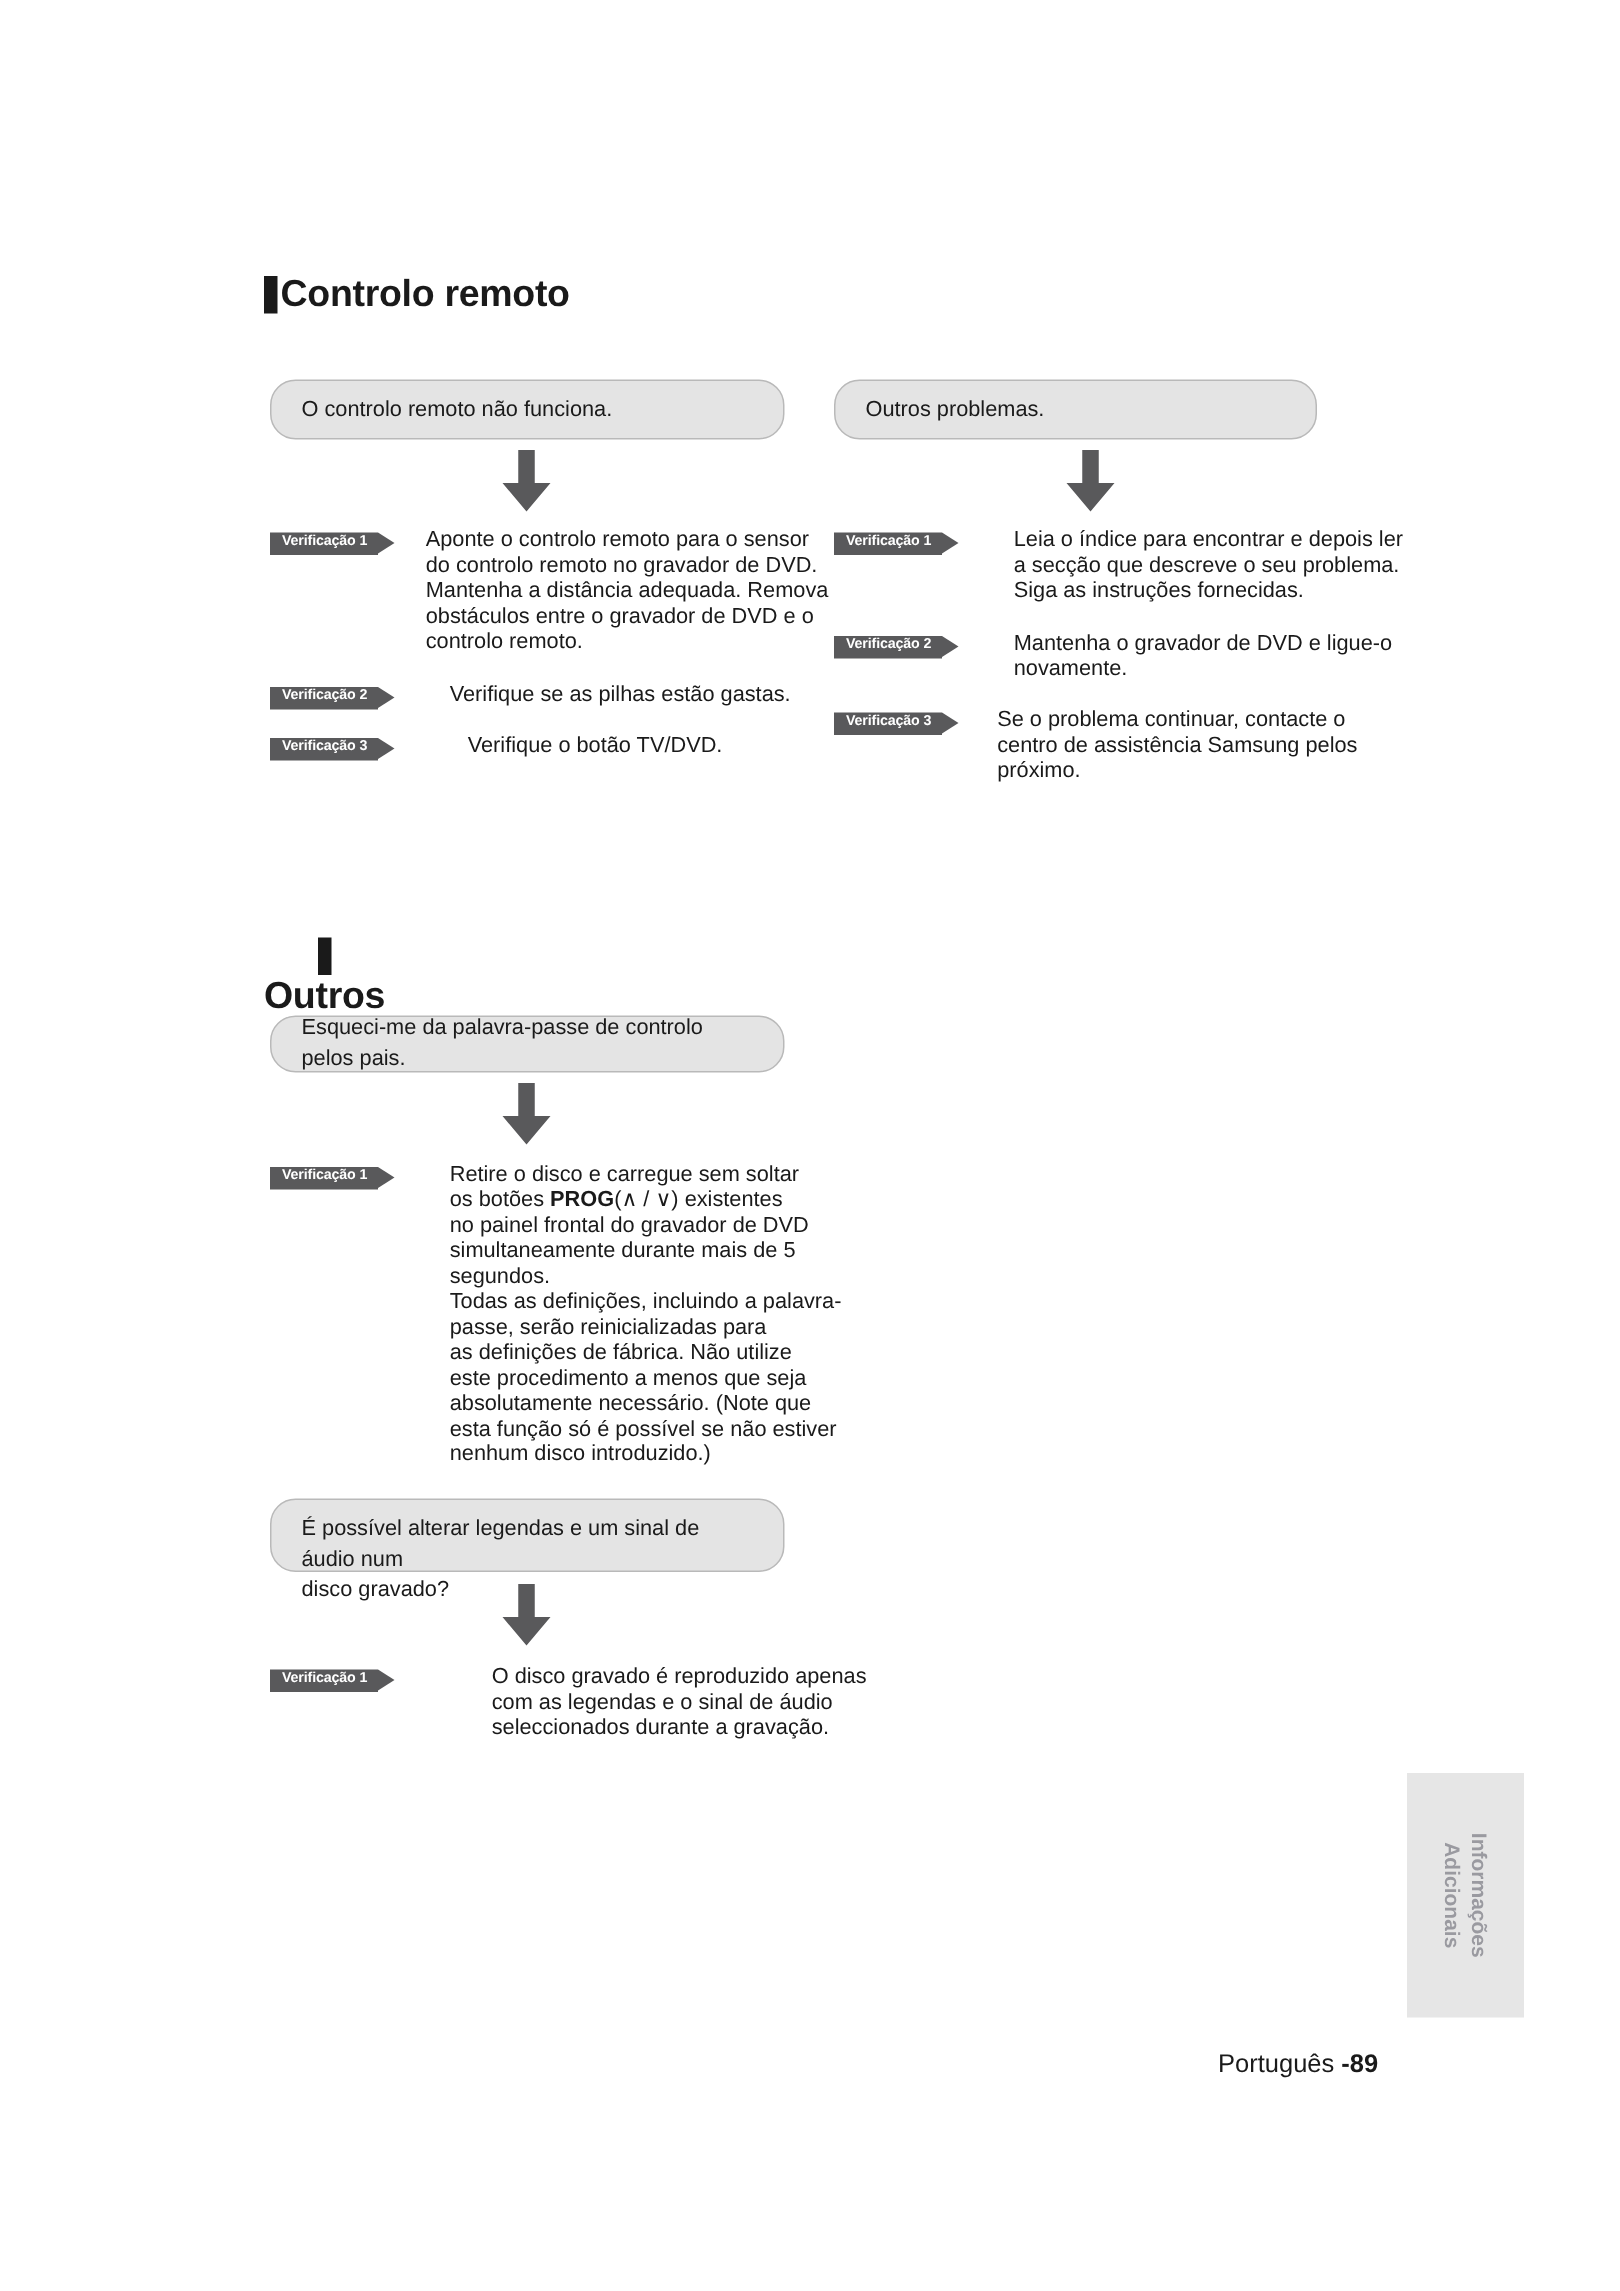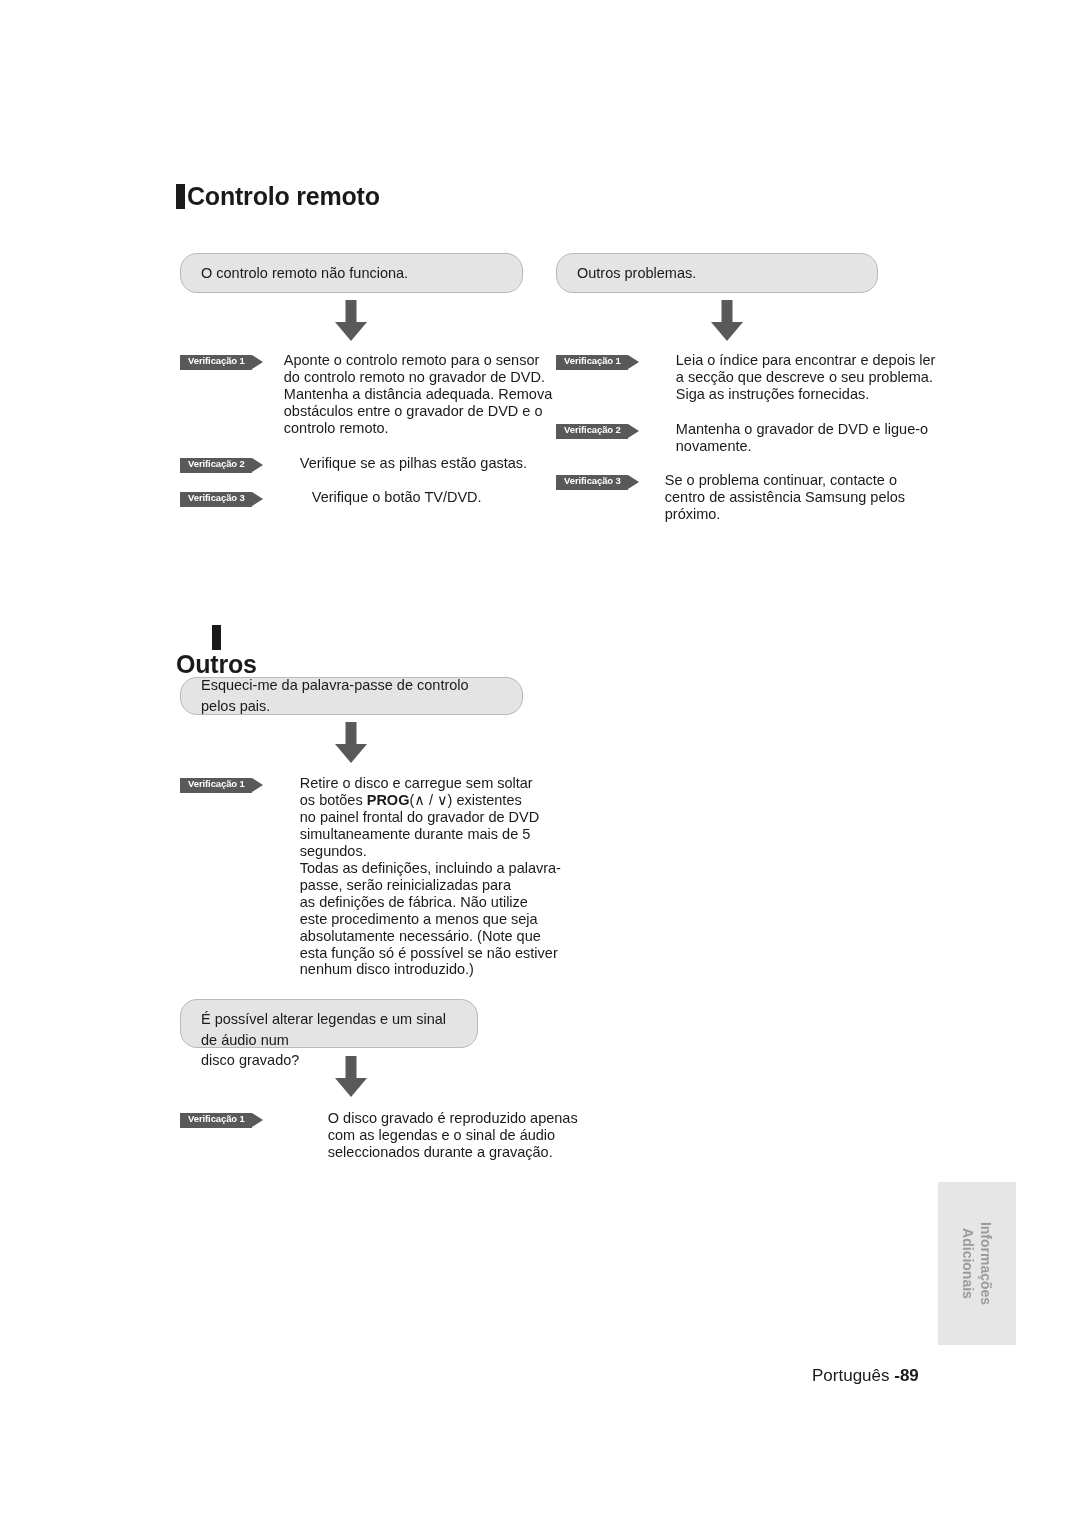--- a/index.html
+++ b/index.html
@@ -258,21 +258,21 @@
       <span>Todas as definições, incluindo a palavra-</span><br>
       <span>passe, serão reinicializadas para</span><br>
       <span>as definições de fábrica. Não utilize</span><br>
       <span>este procedimento a menos que seja</span><br>
       <span>absolutamente necessário. (Note que</span><br>
       <span>esta função só é possível se não estiver</span><br>
       <span>nenhum disco introduzido.)</span>
     </span>
   </div>
 
-  <div class="question-box" style="left:180px; top:999px; width:298px; height:49px; align-items:flex-start; padding-top:9px;">
+  <div class="question-box" style="left:180px; top:999px; width:343px; height:49px; align-items:flex-start; padding-top:9px;">
     <span class="q-text">
       <span>É possível alterar legendas e um sinal de áudio num</span><br>
       <span>disco gravado?</span>
     </span>
   </div>
 
   <div class="down-arrow" style="left:331px; top:1056px;">
     <svg viewBox="0 0 40 42" width="40" height="42" aria-hidden="true">
       <path d="M14.5 0 H25.5 V22 H36 L20 41 L4 22 H14.5 Z" fill="#59595b"></path>
     </svg>

